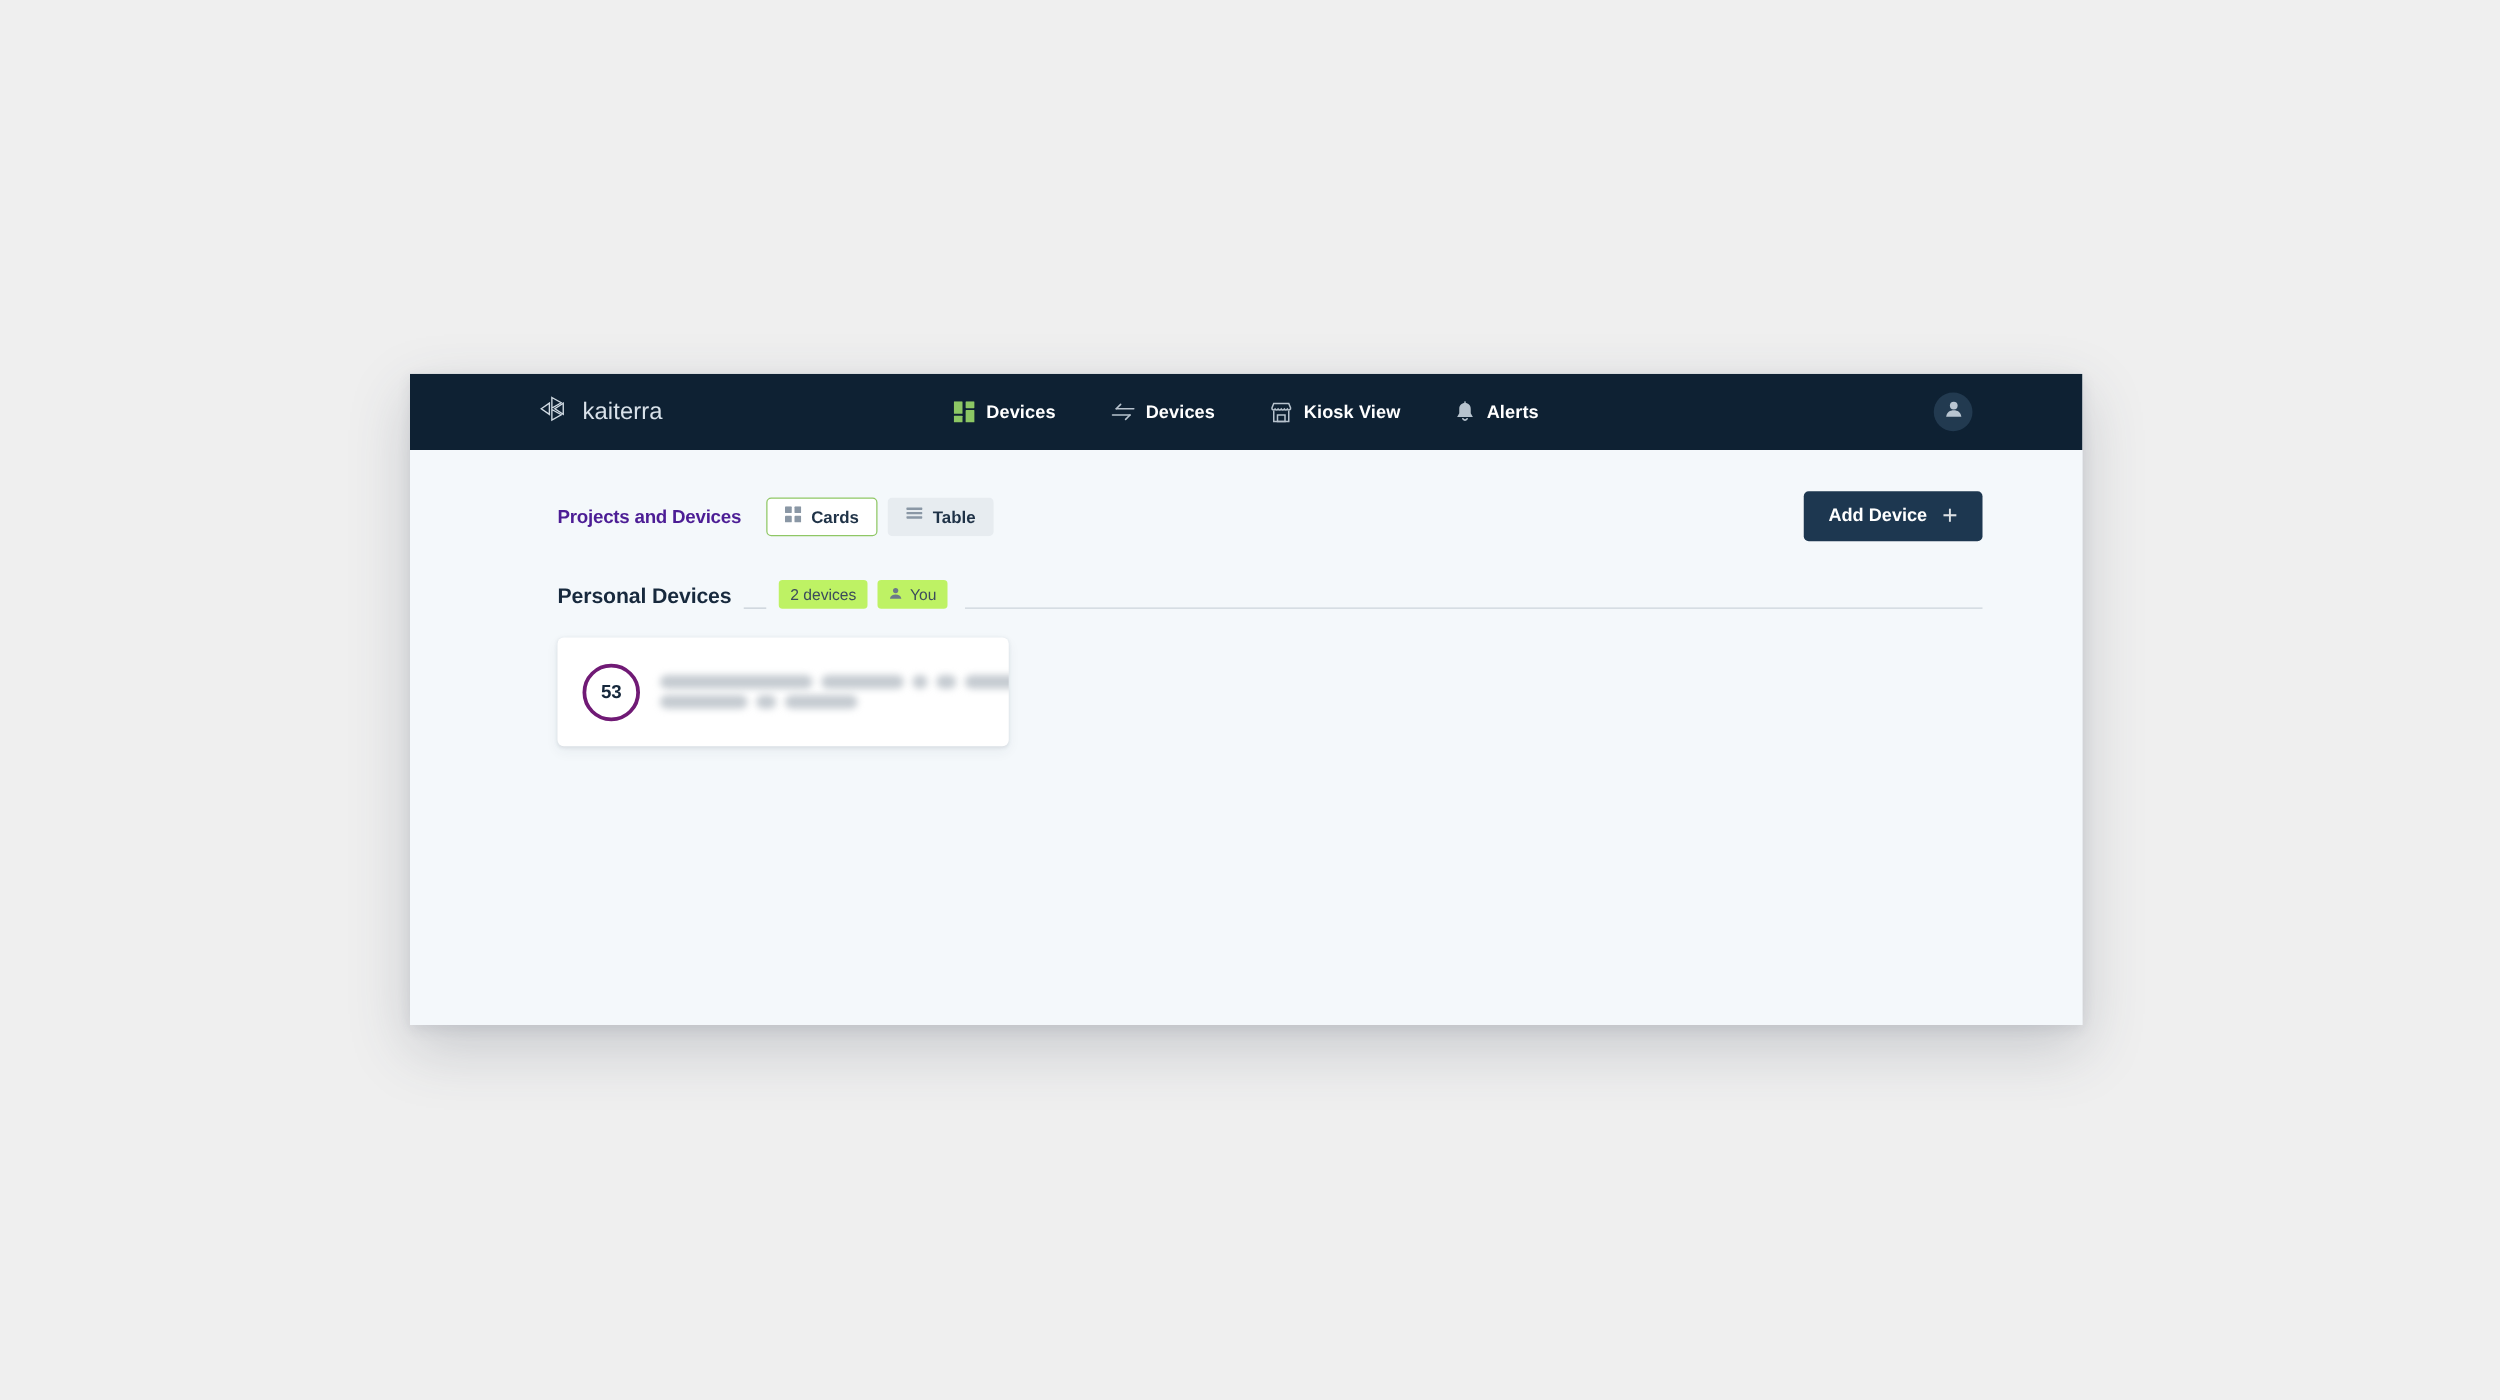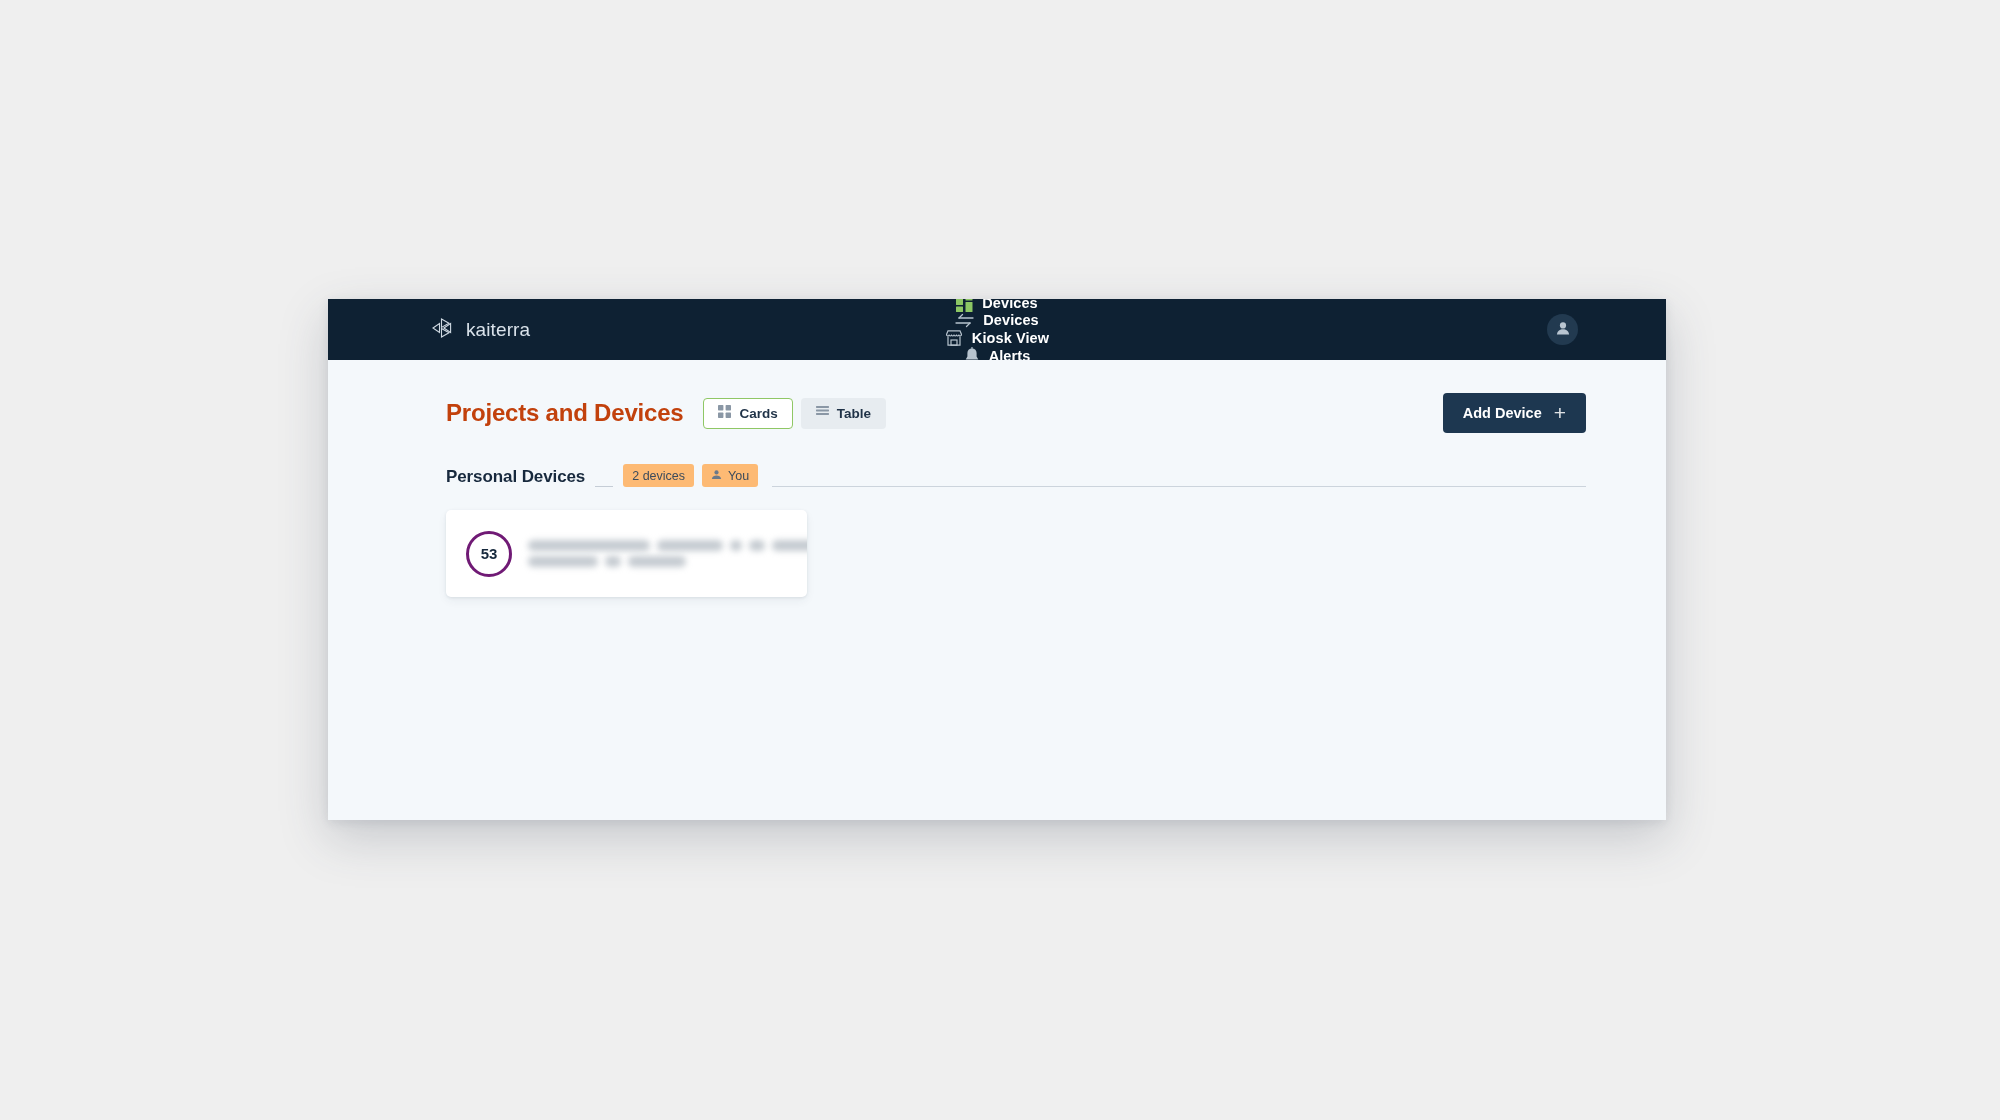--- a/index.html
+++ b/index.html
@@ -52,21 +52,20 @@
     font-weight: 400;
   }
 
   #nav-links {
     position: absolute;
     left: 0; right: 0;
     display: flex;
     justify-content: center;
     align-items: center;
     gap: 0;
-    flex-direction: column;
   }
   .nav-item {
     display: flex;
     align-items: center;
     gap: 9px;
     padding: 0 22px;
     cursor: pointer;
     white-space: nowrap;
   }
   .nav-item .nav-label {
@@ -100,22 +99,22 @@
     position: absolute;
     left: 118px;
     right: 80px;
     top: 33px;
     height: 40px;
     display: flex;
     align-items: center;
   }
 
   #page-title {
-    color: #c2410c;
-    font-size: 24px;
+    color: #4c1d95;
+    font-size: 15px;
     font-weight: 700;
     letter-spacing: -.2px;
   }
 
   #view-toggle {
     display: flex;
     align-items: center;
     gap: 8px;
     margin-left: 20px;
   }
@@ -182,21 +181,21 @@
     height: 1px;
     background: #c5cdd6;
     margin: 0 10px;
   }
   .chip {
     display: flex;
     align-items: center;
     gap: 6px;
     height: 23px;
     padding: 0 9px;
-    background: #fdba74;
+    background: #bef264;
     border-radius: 3px;
     color: #3c4b5c;
     font-size: 12.5px;
     font-weight: 500;
     cursor: pointer;
     white-space: nowrap;
   }
   #chip-gap { width: 8px; }
   #section-rule {
     flex: 1;

